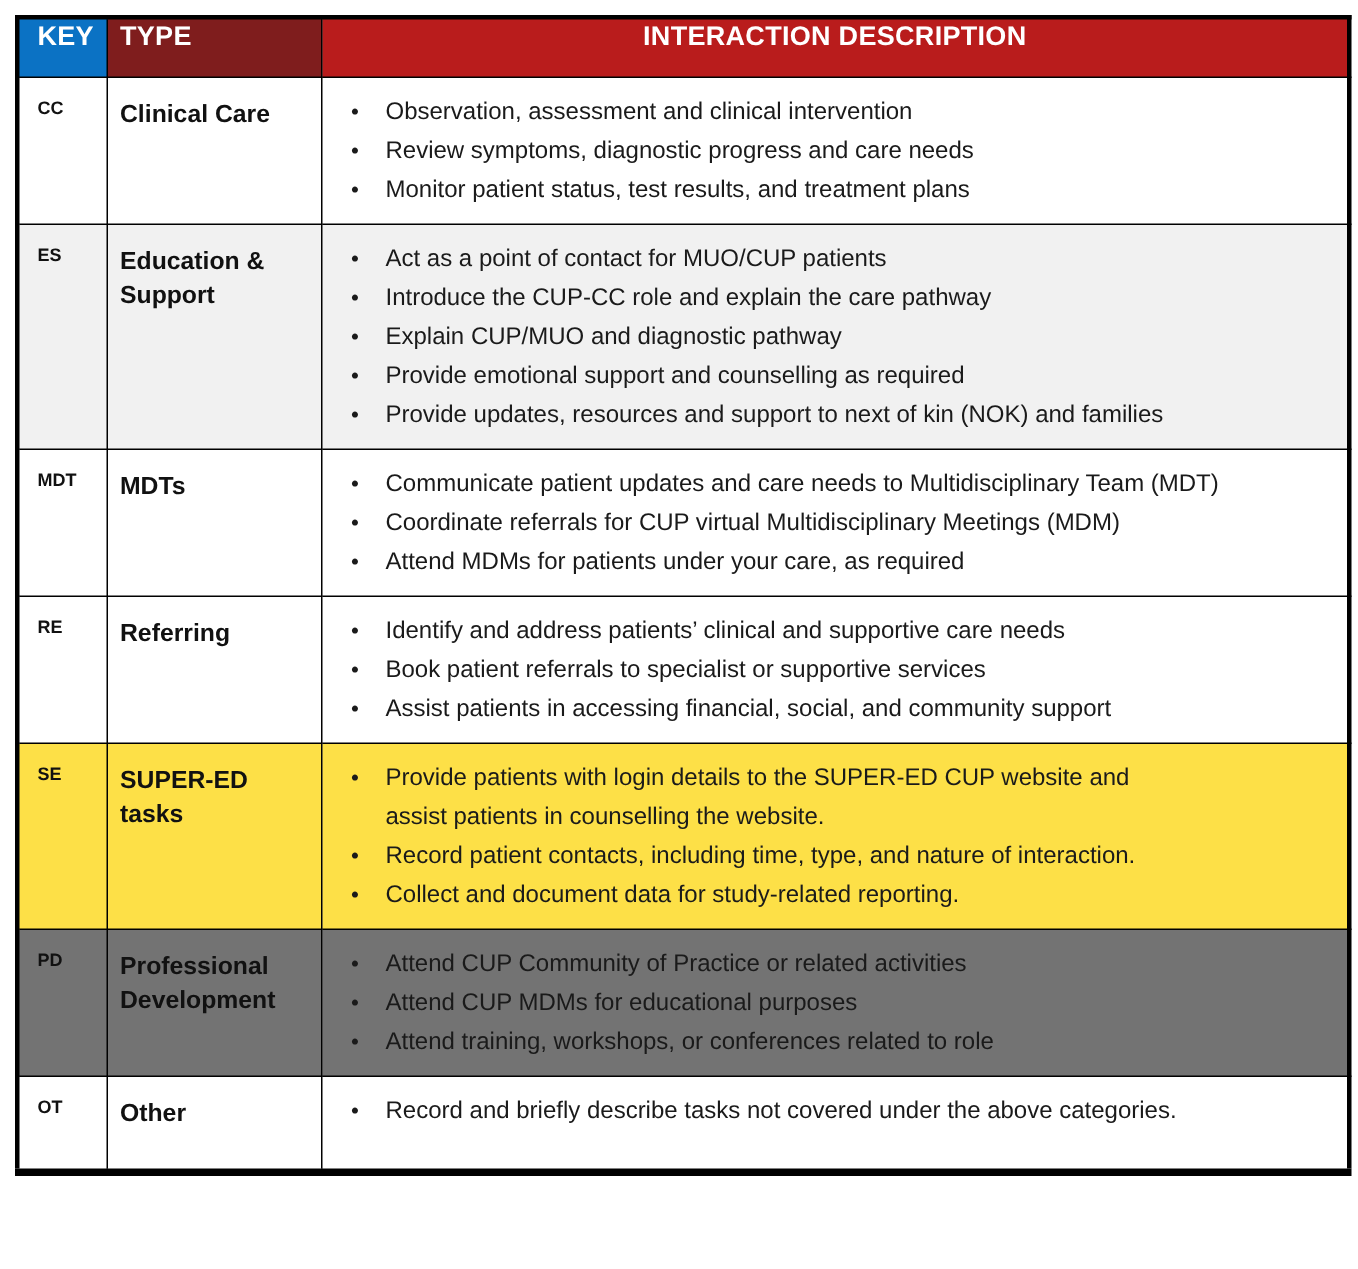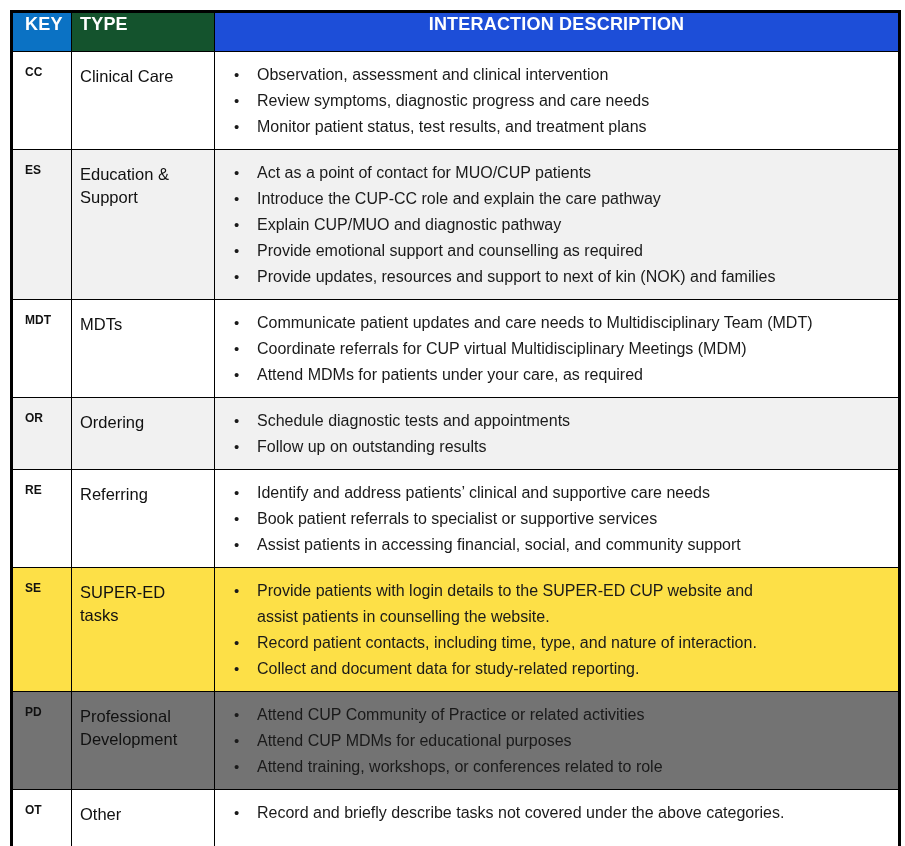--- a/index.html
+++ b/index.html
@@ -44,21 +44,21 @@
   th.h-type { text-align: left; padding-left: 8px; }
   th.h-desc { text-align: center; }
 
   td.key {
     font-weight: bold;
     font-size: 12px;
     padding: 13px 4px 8px 12px;
     color: #111;
   }
   td.type {
-    font-weight: normal;
+    font-weight: bold;
     font-size: 16.5px;
     line-height: 23px;
     padding: 13px 6px 0 8px;
     color: #111;
   }
   td.desc {
     padding: 10px 10px 9px 16px;
   }
   td.desc ul {
     list-style: none;
@@ -88,22 +88,22 @@
 <div class="table-wrap">
   <table class="key-table">
     <colgroup>
       <col class="c-key">
       <col class="c-type">
       <col class="c-desc">
     </colgroup>
     <thead>
       <tr>
         <th class="h-key" style="background: rgb(11, 114, 196); color: rgb(255, 255, 255);">KEY</th>
-        <th class="h-type" style="background: #14532d; color: rgb(255, 255, 255);">TYPE</th>
-        <th class="h-desc" style="background: #1d4ed8; color: rgb(255, 255, 255);">INTERACTION DESCRIPTION</th>
+        <th class="h-type" style="background: #7f1d1d; color: rgb(255, 255, 255);">TYPE</th>
+        <th class="h-desc" style="background: #b91c1c; color: rgb(255, 255, 255);">INTERACTION DESCRIPTION</th>
       </tr>
     </thead>
     <tbody>
         <tr>
           <td class="key">CC</td>
           <td class="type">Clinical Care</td>
           <td class="desc">
             <ul>
               <li><span class="marker">•</span><span class="btext">Observation, assessment and clinical intervention</span></li>
               <li><span class="marker">•</span><span class="btext">Review symptoms, diagnostic progress and care needs</span></li>
@@ -125,30 +125,20 @@
           </td>
         </tr>
         <tr>
           <td class="key">MDT</td>
           <td class="type">MDTs</td>
           <td class="desc">
             <ul>
               <li><span class="marker">•</span><span class="btext">Communicate patient updates and care needs to Multidisciplinary Team (MDT)</span></li>
               <li><span class="marker">•</span><span class="btext">Coordinate referrals for CUP virtual Multidisciplinary Meetings (MDM)</span></li>
               <li><span class="marker">•</span><span class="btext">Attend MDMs for patients under your care, as required</span></li>
-            </ul>
-          </td>
-        </tr>
-        <tr style="background: rgb(241, 241, 241);">
-          <td class="key">OR</td>
-          <td class="type">Ordering</td>
-          <td class="desc">
-            <ul>
-              <li><span class="marker">•</span><span class="btext">Schedule diagnostic tests and appointments</span></li>
-              <li><span class="marker">•</span><span class="btext">Follow up on outstanding results</span></li>
             </ul>
           </td>
         </tr>
         <tr>
           <td class="key">RE</td>
           <td class="type">Referring</td>
           <td class="desc">
             <ul>
               <li><span class="marker">•</span><span class="btext">Identify and address patients’ clinical and supportive care needs</span></li>
               <li><span class="marker">•</span><span class="btext">Book patient referrals to specialist or supportive services</span></li>

